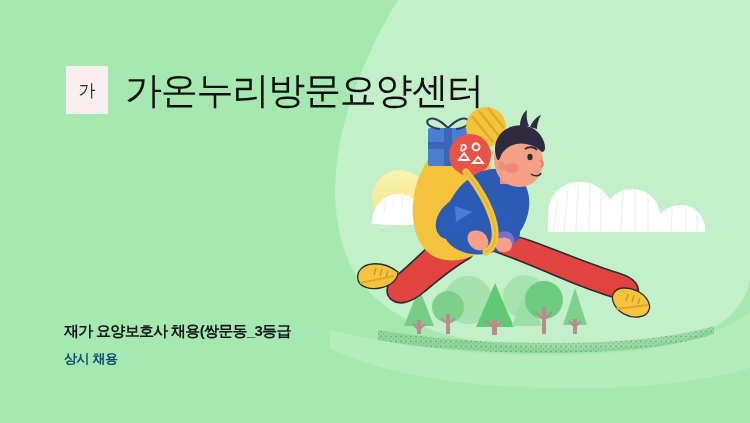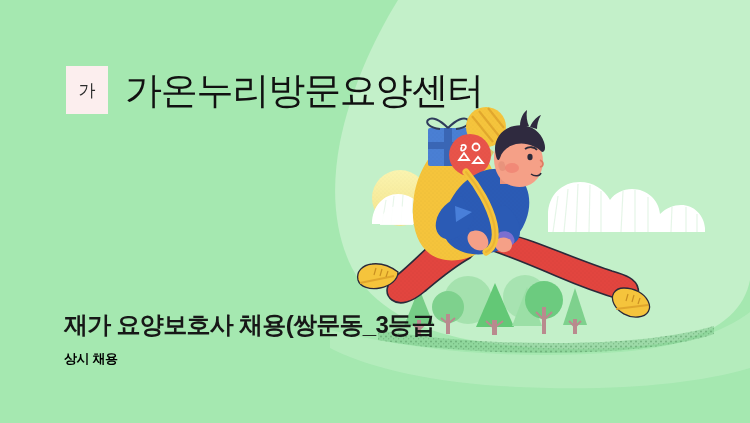--- a/index.html
+++ b/index.html
@@ -64,32 +64,32 @@
   }
 
   
   .footer {
     position: absolute;
     left: 64px;
     bottom: 58px;
     z-index: 6;
   }
   .job-title {
-    font-size: 24px;
+    font-size: 15px;
     font-weight: 700;
     color: #171717;
     letter-spacing: -0.7px;
     line-height: 1.2;
     white-space: nowrap;
     margin: 0 0 12px 0;
   }
   .job-status {
     font-size: 13px;
     font-weight: 700;
-    color: #000000;
+    color: #0c4a6e;
     letter-spacing: -0.4px;
     line-height: 1;
     margin: 0;
   }
 </style>
 </head>
 <body>
 
 <div id="card">
 

